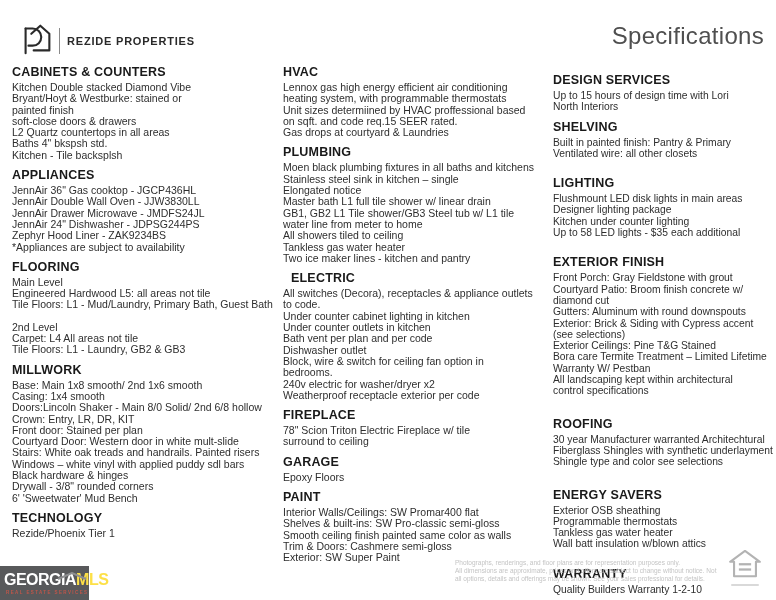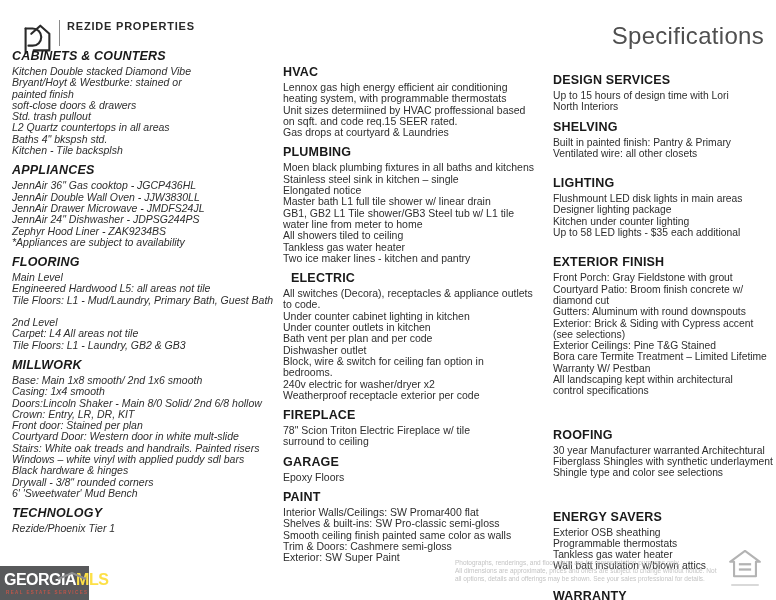--- a/index.html
+++ b/index.html
@@ -6,45 +6,45 @@
   body {
     width: 776px; height: 600px;
     background: #ffffff;
     position: relative;
     overflow: hidden;
     font-family: "Liberation Sans", "DejaVu Sans", sans-serif;
     color: #2e2e2e;
   }
 
   
-  .brand { position: absolute; left: 18px; top: 20px; display: flex; align-items: flex-start; }
+  .brand { position: absolute; left: 18px; top: 20px; display: flex; align-items: center; }
   .brand .logo-icon { width: 38px; height: 38px; }
   .brand .divider { width: 1px; height: 26px; background: #8a8a8a; margin: 0 7px 0 3px; }
   .brand .brand-text { font-size: 11px; font-weight: 700; letter-spacing: 0.8px; color: #2a2a2a; }
 
   .page-title {
     position: absolute; right: 12px; top: 22px;
     font-size: 24px; color: #4f4f4f; letter-spacing: 0.3px; text-align: right;
   }
 
   
   .col { position: absolute; }
-  #col-0 { left: 12px;  top: 50px; width: 266px; font-style: italic; }
+  #col-0 { left: 12px;  top: 66px; width: 266px; }
   #col-1 { left: 283px; top: 66px; width: 266px; }
   #col-2 { left: 553px; top: 74px; width: 222px; }
 
   .spec-section h3 {
     font-size: 12.5px; line-height: 13px; font-weight: 700;
     color: #191919; letter-spacing: 0.2px;
     margin: 8px 0 3px 0;
   }
   .spec-section:first-child h3 { margin-top: 0; }
   .spec-section h3.indent { padding-left: 8px; }
   .spec-section.gap-lg h3 { margin-top: 18px; }
-  .spec-section.gap-xl h3 { margin-top: 32px; }
+  .spec-section.gap-xl h3 { margin-top: 21px; }
   .spec-line {
     font-size: 10.5px; line-height: 11.3px;
     margin: 0; white-space: nowrap; color: #2e2e2e;
   }
   #col-2 .spec-line { font-size: 10.3px; }
   .spec-line.blank { height: 11px; }
 
   
   .mls-logo {
     position: absolute; left: 0; bottom: 0;
@@ -84,21 +84,20 @@
 
 <div class="page-title">Specifications</div>
 
 <div class="col" id="col-0">
     <section class="spec-section">
       <h3 class="">CABINETS &amp; COUNTERS</h3>
       <p class="spec-line">Kitchen Double stacked Diamond Vibe</p>
       <p class="spec-line">Bryant/Hoyt &amp; Westburke: stained or</p>
       <p class="spec-line">painted finish</p>
       <p class="spec-line">soft-close doors &amp; drawers</p>
-      <p class="spec-line">Std. trash pullout</p>
       <p class="spec-line">L2 Quartz countertops in all areas</p>
       <p class="spec-line">Baths 4" bkspsh std.</p>
       <p class="spec-line">Kitchen - Tile backsplsh</p>
     </section>
     <section class="spec-section">
       <h3 class="">APPLIANCES</h3>
       <p class="spec-line">JennAir 36" Gas cooktop - JGCP436HL</p>
       <p class="spec-line">JennAir Double Wall Oven - JJW3830LL</p>
       <p class="spec-line">JennAir Drawer Microwave - JMDFS24JL</p>
       <p class="spec-line">JennAir 24" Dishwasher - JDPSG244PS</p>

